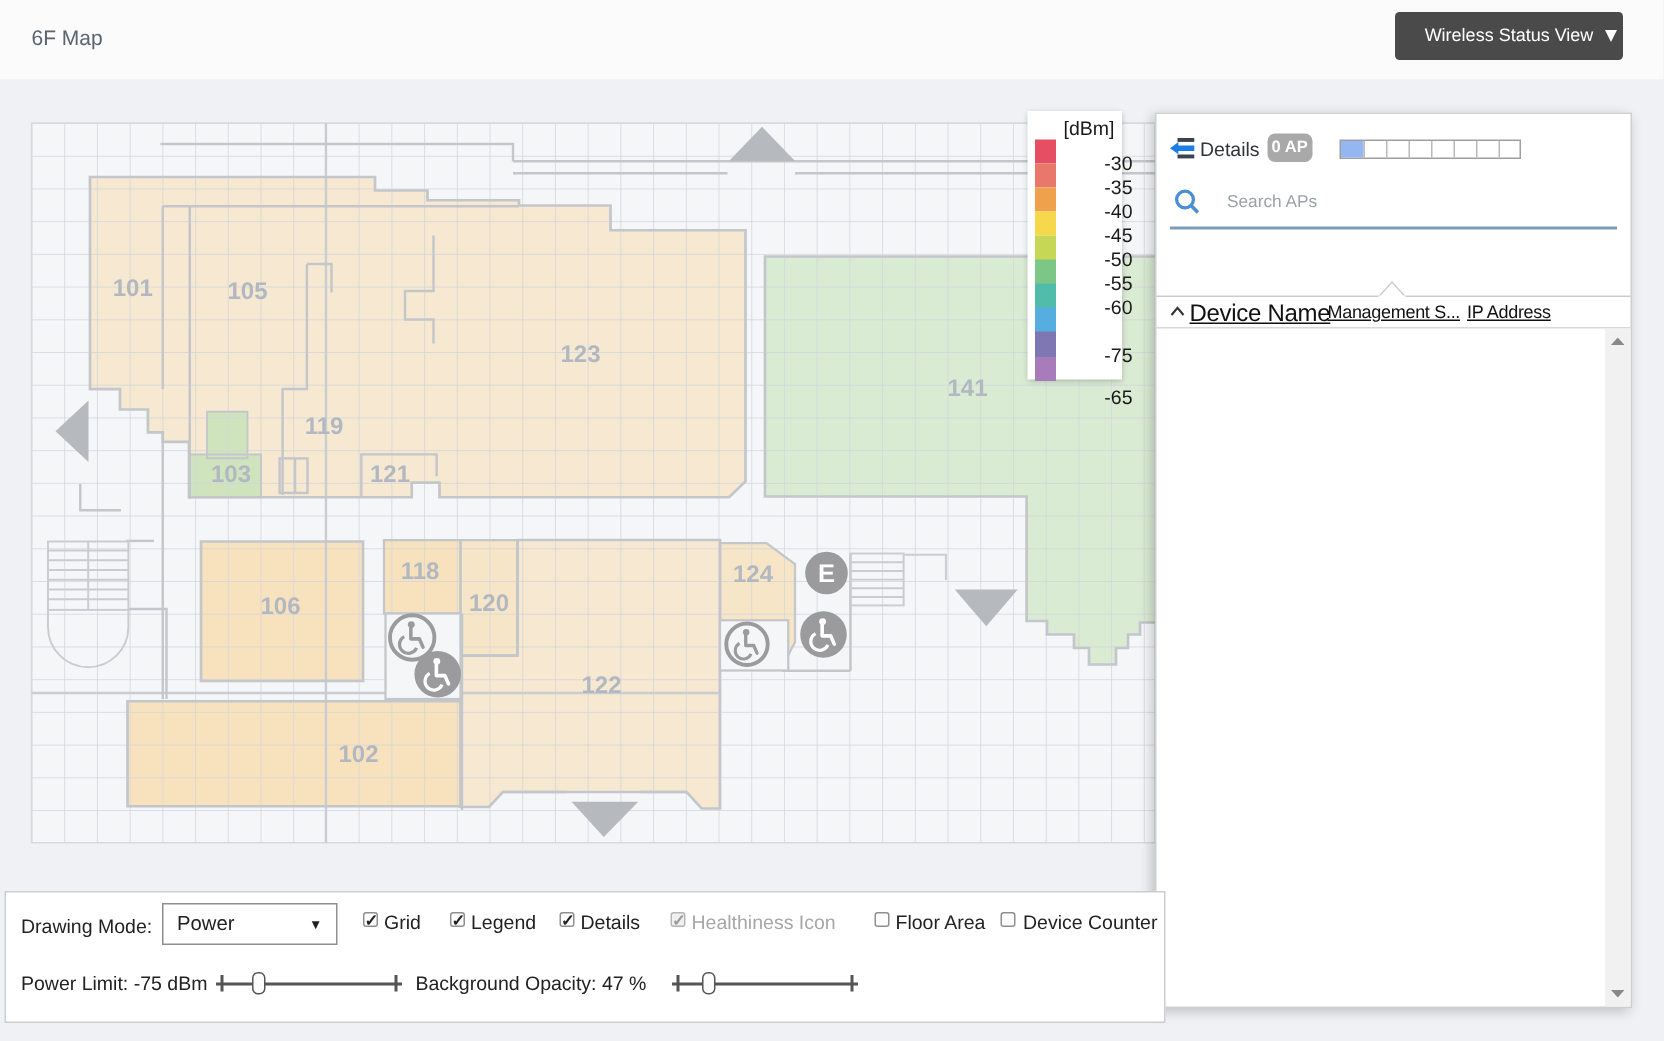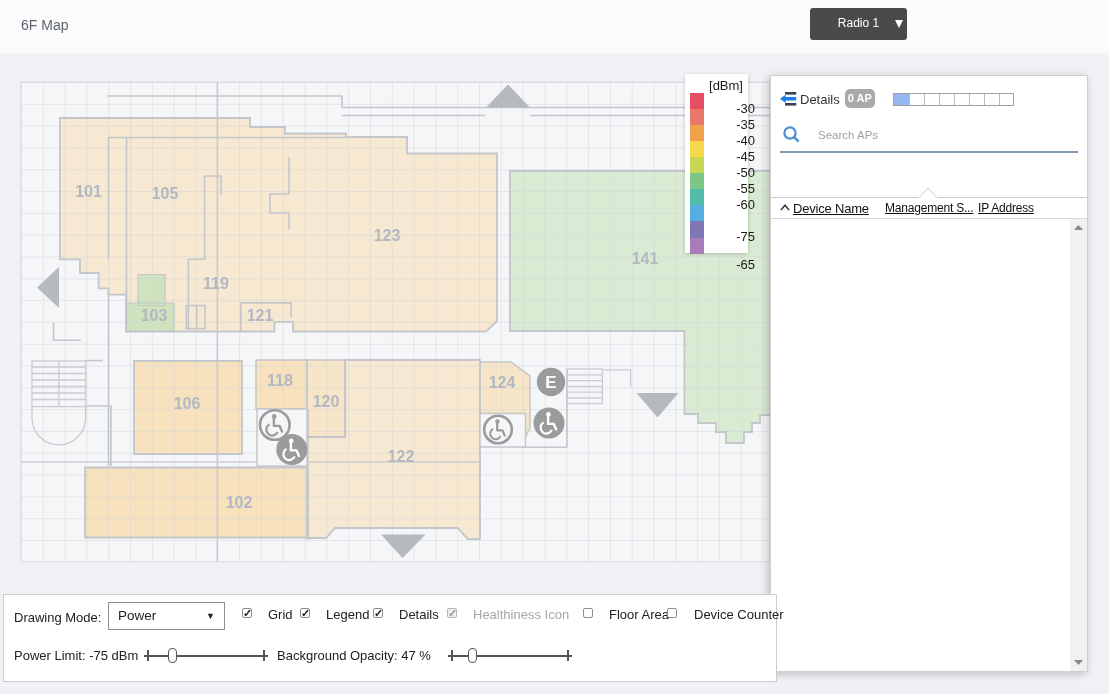--- a/index.html
+++ b/index.html
@@ -14,21 +14,21 @@
 #legend { position:absolute; left:685px; top:74px; width:63px; height:179px; background:#fff; box-shadow:0 1px 4px rgba(0,0,0,.22); font-size:13px; color:#1a1a1a; }
 #legend .sw { position:absolute; left:5px; width:14px; height:16.5px; }
 #legend .lb { position:absolute; left:34px; width:36px; text-align:right; }
 #panel { position:absolute; left:770px; top:75px; width:318px; height:597px; background:#fff; border:1px solid #cfcfcf; box-shadow:-2px 2px 8px rgba(0,0,0,.22); }
 #ctrlbar { position:absolute; left:3px; top:594px; width:774px; height:88px; background:#fff; border:1px solid #cdcdcd; font-size:13px; color:#222; white-space:nowrap; }
 </style>
 </head>
 <body>
 <div id="header">
   <span id="title">6F Map</span>
-  <div class="topbtn" id="btn1">Radio 1<span class="car"></span></div>
+  <div class="topbtn" id="btn2">Wireless Status View<span class="car"></span></div>
 </div>
 <svg id="maparea" viewBox="0 53 1109 641">
 <defs>
 <pattern id="gp" width="21.81" height="21.81" patternUnits="userSpaceOnUse" x="21" y="82">
   <path d="M21.81 0H0V21.81" fill="none" stroke="#d2d5da" stroke-width="1"></path>
 </pattern>
 <path id="blockA" d="M60,118 L250,118 L250,127 L285,127 L285,133.5 L346,133.5 L346,137 L407,137 L407,153.5 L497,153.5 L497,321 L486,331.5 L293,331.5 L293,321.8 L274.5,321.8 L274.5,331.5 L126,331.5 L126,294.6 L108.5,294.6 L108.5,288.3 L98.6,288.3 L98.6,273 L80,273 L80,259.4 L60,259.4 Z"></path>
 <path id="g141" d="M510,171 L775,171 L775,415 L760,415 L760,423 L752,423 L752,432 L744,432 L744,443 L726,443 L726,432 L716,432 L716,423 L698,423 L698,414 L684.4,414 L684.4,331 L510,331 Z"></path>
 <path id="g103a" d="M138,274.5 h27 v31 h-27 Z"></path>
 <path id="g103b" d="M126,303 h48 v28.5 h-48 Z"></path>
@@ -199,21 +199,21 @@
   <div style="position:absolute;left:35px;top:53px;font-size:11.5px;color:#9ba1a8;margin-left:12px;">Search APs</div>
   <div style="position:absolute;left:9px;top:75px;width:298px;height:2px;background:#7b9cbb;"></div>
   <div style="position:absolute;left:0;top:121px;width:316px;height:1px;background:#cbcbcb;"></div>
   <svg style="position:absolute;left:147px;top:111px;" width="20" height="11" viewBox="0 0 20 11">
     <path d="M1,11 L10,1 L19,11" fill="#fff" stroke="#cbcbcb" stroke-width="1"></path>
     <rect x="1" y="10" width="18" height="1" fill="#fff"></rect>
   </svg>
   <svg style="position:absolute;left:9px;top:128px;" width="10" height="7" viewBox="0 0 10 7">
       <path d="M1,6 L5,1.2 L9,6" fill="none" stroke="#333" stroke-width="1.4"></path>
     </svg>
-  <div style="position:absolute;left:22px;top:125px;font-size:13px;letter-spacing:-0.2px;color:#111;text-decoration:underline;">Device Name</div>
+  <div style="position:absolute;left:22px;top:125px;font-size:16px;letter-spacing:-0.2px;color:#111;text-decoration:underline;">Device Name</div>
   <div style="position:absolute;left:114px;top:125px;font-size:12px;letter-spacing:-0.2px;color:#111;text-decoration:underline;">Management S...</div>
   <div style="position:absolute;left:207px;top:125px;font-size:12px;letter-spacing:-0.2px;color:#111;text-decoration:underline;">IP Address</div>
   <div style="position:absolute;left:0;top:142px;width:316px;height:1px;background:#d8d8d8;"></div>
   <div style="position:absolute;left:299px;top:143px;width:17px;height:452px;background:#f1f1f1;">
     <svg style="position:absolute;left:4px;top:6px;" width="9" height="5" viewBox="0 0 9 5">
         <polygon points="0,5 9,5 4.5,0" fill="#888"></polygon>
       </svg>
     <svg style="position:absolute;left:4px;top:441px;" width="9" height="5" viewBox="0 0 9 5">
         <polygon points="0,0 9,0 4.5,5" fill="#888"></polygon>
       </svg>
@@ -251,17 +251,17 @@
   <div style="position:absolute;left:273px;top:53px;">Background Opacity: 47 %</div>
   <div class="sl" style="left:444px;width:124px;"></div>
   <div class="tick" style="left:447px;"></div>
   <div class="tick" style="left:563px;"></div>
   <div class="thumb" style="left:464px;"></div>
 </div>
 <style>
 .cb { position:absolute; top:13px; width:10px; height:10px; border:1px solid #8f8f8f; background:#fff; border-radius:2px; }
 .cb .ck { position:absolute; left:0px; top:-2px; font-size:11px; font-weight:bold; color:#222; }
 .cbdis { background:#efefef; border-color:#b5b5b5; }
-.cblab { position:absolute; top:12px; margin-left:12px; }
+.cblab { position:absolute; top:12px; margin-left:0; }
 .sl { position:absolute; top:59.5px; height:2px; background:#555; }
 .tick { position:absolute; top:55px; width:1.5px; height:11px; background:#555; }
 .thumb { position:absolute; top:53px; width:9px; height:15px; background:#fdfdfd; border:1.5px solid #555; border-radius:4px; }
 </style>
 
 </body></html>

